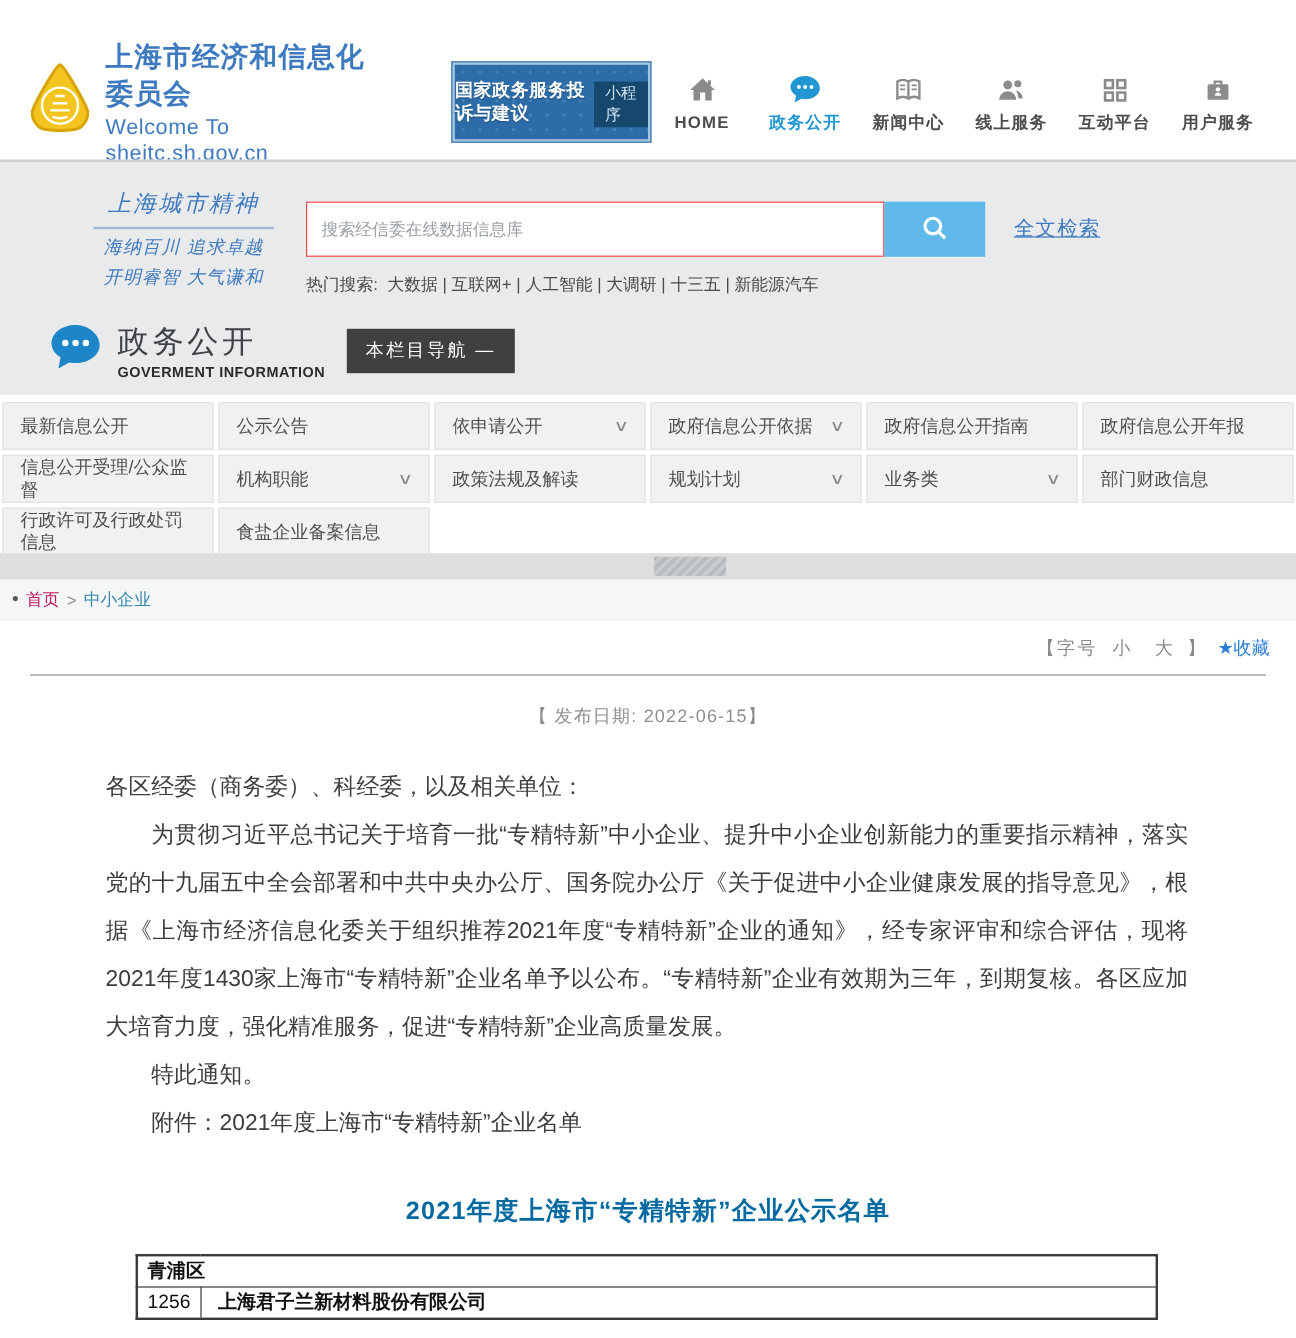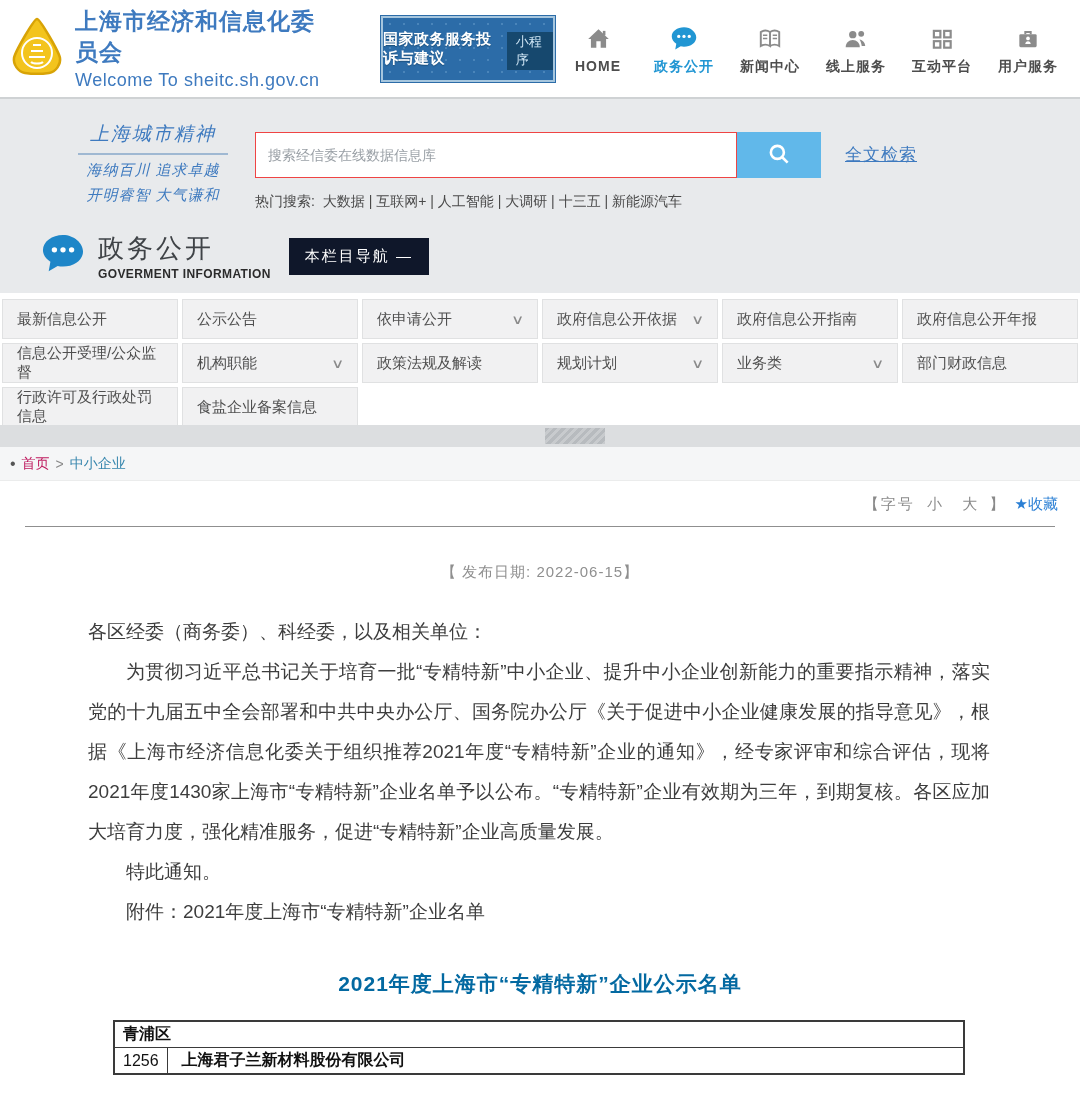--- a/index.html
+++ b/index.html
@@ -12,21 +12,22 @@
     overflow: hidden;
     position: relative;
   }
 
   
   .header {
     height: 97px;
     background: #ffffff;
     display: flex;
     align-items: center;
-    padding: 0 9px;
+    padding: 0 22px;
+    margin-top: 36px;
   }
   .logo-wrap { display: flex; align-items: center; cursor: pointer; }
   .site-titles { margin-left: 10px; }
   .site-title { color: #3e7abf; font-size: 23px; font-weight: 700; letter-spacing: 1px; }
   .site-subtitle { color: #3e7abf; font-size: 18px; margin-top: 2px; letter-spacing: .5px; }
 
   .gov-banner {
     margin-left: 52px;
     width: 192px;
     height: 66px;
@@ -81,21 +82,21 @@
   .hot-prefix { margin-right: 4px; }
   .hot-item { cursor: pointer; }
   .hot-item:not(:last-child)::after { content: " | "; color: #4a4a4a; cursor: default; }
 
   .section-head { position: absolute; left: 40px; top: 132px; display: flex; align-items: center; }
   .chat-ico { width: 44px; }
   .section-titles { margin-left: 14px; }
   .section-title { font-size: 26px; color: #3f4347; letter-spacing: 3px; font-weight: 500; }
   .section-subtitle { font-size: 12px; color: #2b2b2b; font-weight: 700; letter-spacing: .4px; margin-top: 1px; }
   .colnav-btn {
-    margin-left: 18px; background: #0f172a; color: #ffffff;
+    margin-left: 18px; background: #404040; color: #ffffff;
     border: none; font-size: 15px; padding: 9px 16px;
     letter-spacing: 2px; cursor: pointer; text-align: right;
   }
 
   
   .menu-grid {
     background: #ffffff;
     padding: 6px 2px;
     display: grid;
     grid-template-columns: repeat(6, 1fr);
@@ -139,21 +140,21 @@
   .article-title {
     text-align: center; color: #3d7bc0;
     font-size: 25px; font-weight: 600;
     margin: 26px 60px 0 60px; letter-spacing: 1px;
   }
   .title-tools { text-align: right; margin: 14px 22px 0 0; font-size: 15px; color: #8a8a8a; }
   .title-tools .fs-part { letter-spacing: 2px; }
   .fs-btn { cursor: pointer; margin: 0 8px; }
   .fav { color: #2a7fd4; cursor: pointer; margin-left: 4px; }
   .article-rule { border: none; border-top: 1px solid #8f8f8f; margin: 12px 25px 0 25px; }
-  .publish-date { text-align: center; color: #8f8f8f; font-size: 15px; margin-top: 36px; letter-spacing: 1px; }
+  .publish-date { text-align: center; color: #8f8f8f; font-size: 15px; margin-top: 25px; letter-spacing: 1px; }
 
   .body-text { margin: 30px 90px 0 88px; color: #3d3d3d; font-size: 19px; line-height: 40px; text-align: justify; }
   .body-text p.indent { text-indent: 2em; }
 
   .attach-title { text-align: center; font-size: 21px; font-weight: 700; color: #0369a1; margin-top: 38px; letter-spacing: 1px; }
 
   .roster-table {
     margin: 22px 0 0 113px;
     width: 852px;
     border-collapse: collapse;

